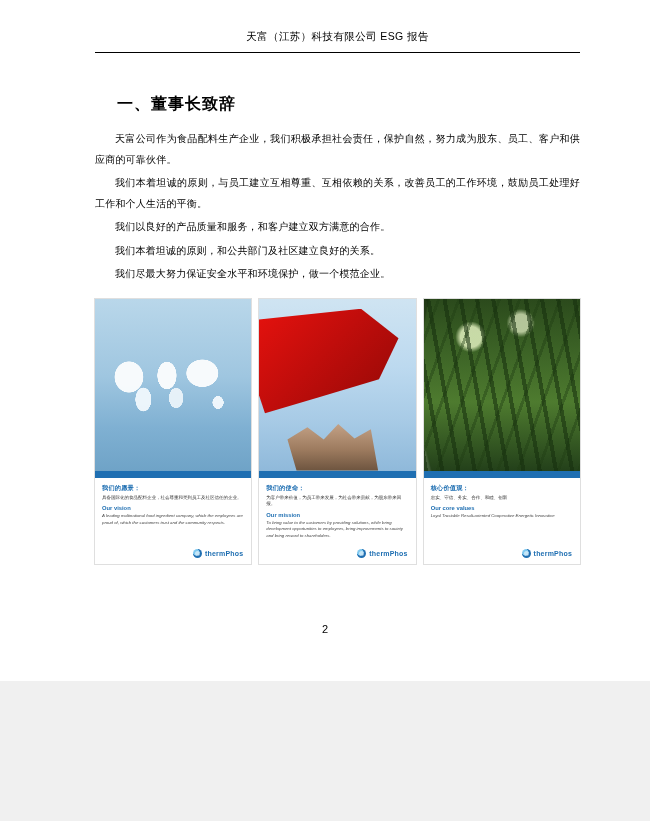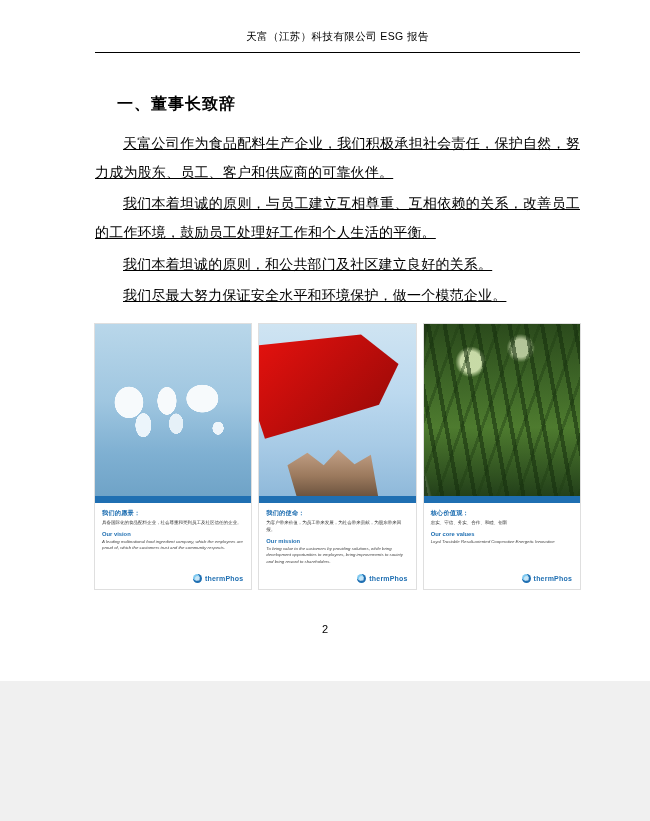--- a/index.html
+++ b/index.html
@@ -42,28 +42,27 @@
     right: 70px;
   }
   .section-title {
     font-size: 16px;
     font-weight: bold;
     color: #000;
     margin: 26px 0 14px 22px;
     letter-spacing: 1px;
   }
   p.body-text {
-    font-size: 14px;
+    font-size: 10px;
     line-height: 2.05;
     color: #000;
     margin: 0 0 3px 0;
     text-indent: 2em;
     text-align: justify;
     letter-spacing: 0.2px;
-    text-decoration: underline;
   }
   .figure-row {
     display: flex;
     gap: 8px;
     margin: 14px 0 10px 0;
     justify-content: flex-start;
   }
   .card {
     width: 160px;
     height: 265px;
@@ -228,20 +227,21 @@
 
   <div class="header">天富（江苏）科技有限公司 ESG 报告</div>
   <div class="header-rule"></div>
 
   <div class="content">
 
     <div class="section-title">一、董事长致辞</div>
 
     <p class="body-text">天富公司作为食品配料生产企业，我们积极承担社会责任，保护自然，努力成为股东、员工、客户和供应商的可靠伙伴。</p>
     <p class="body-text">我们本着坦诚的原则，与员工建立互相尊重、互相依赖的关系，改善员工的工作环境，鼓励员工处理好工作和个人生活的平衡。</p>
+    <p class="body-text">我们以良好的产品质量和服务，和客户建立双方满意的合作。</p>
     <p class="body-text">我们本着坦诚的原则，和公共部门及社区建立良好的关系。</p>
     <p class="body-text">我们尽最大努力保证安全水平和环境保护，做一个模范企业。</p>
 
     <div class="figure-row">
 
       <div class="card">
         <div class="card-img img-world"></div>
         <div class="card-band"></div>
         <div class="card-body">
           <div class="cv-title">我们的愿景：</div>

